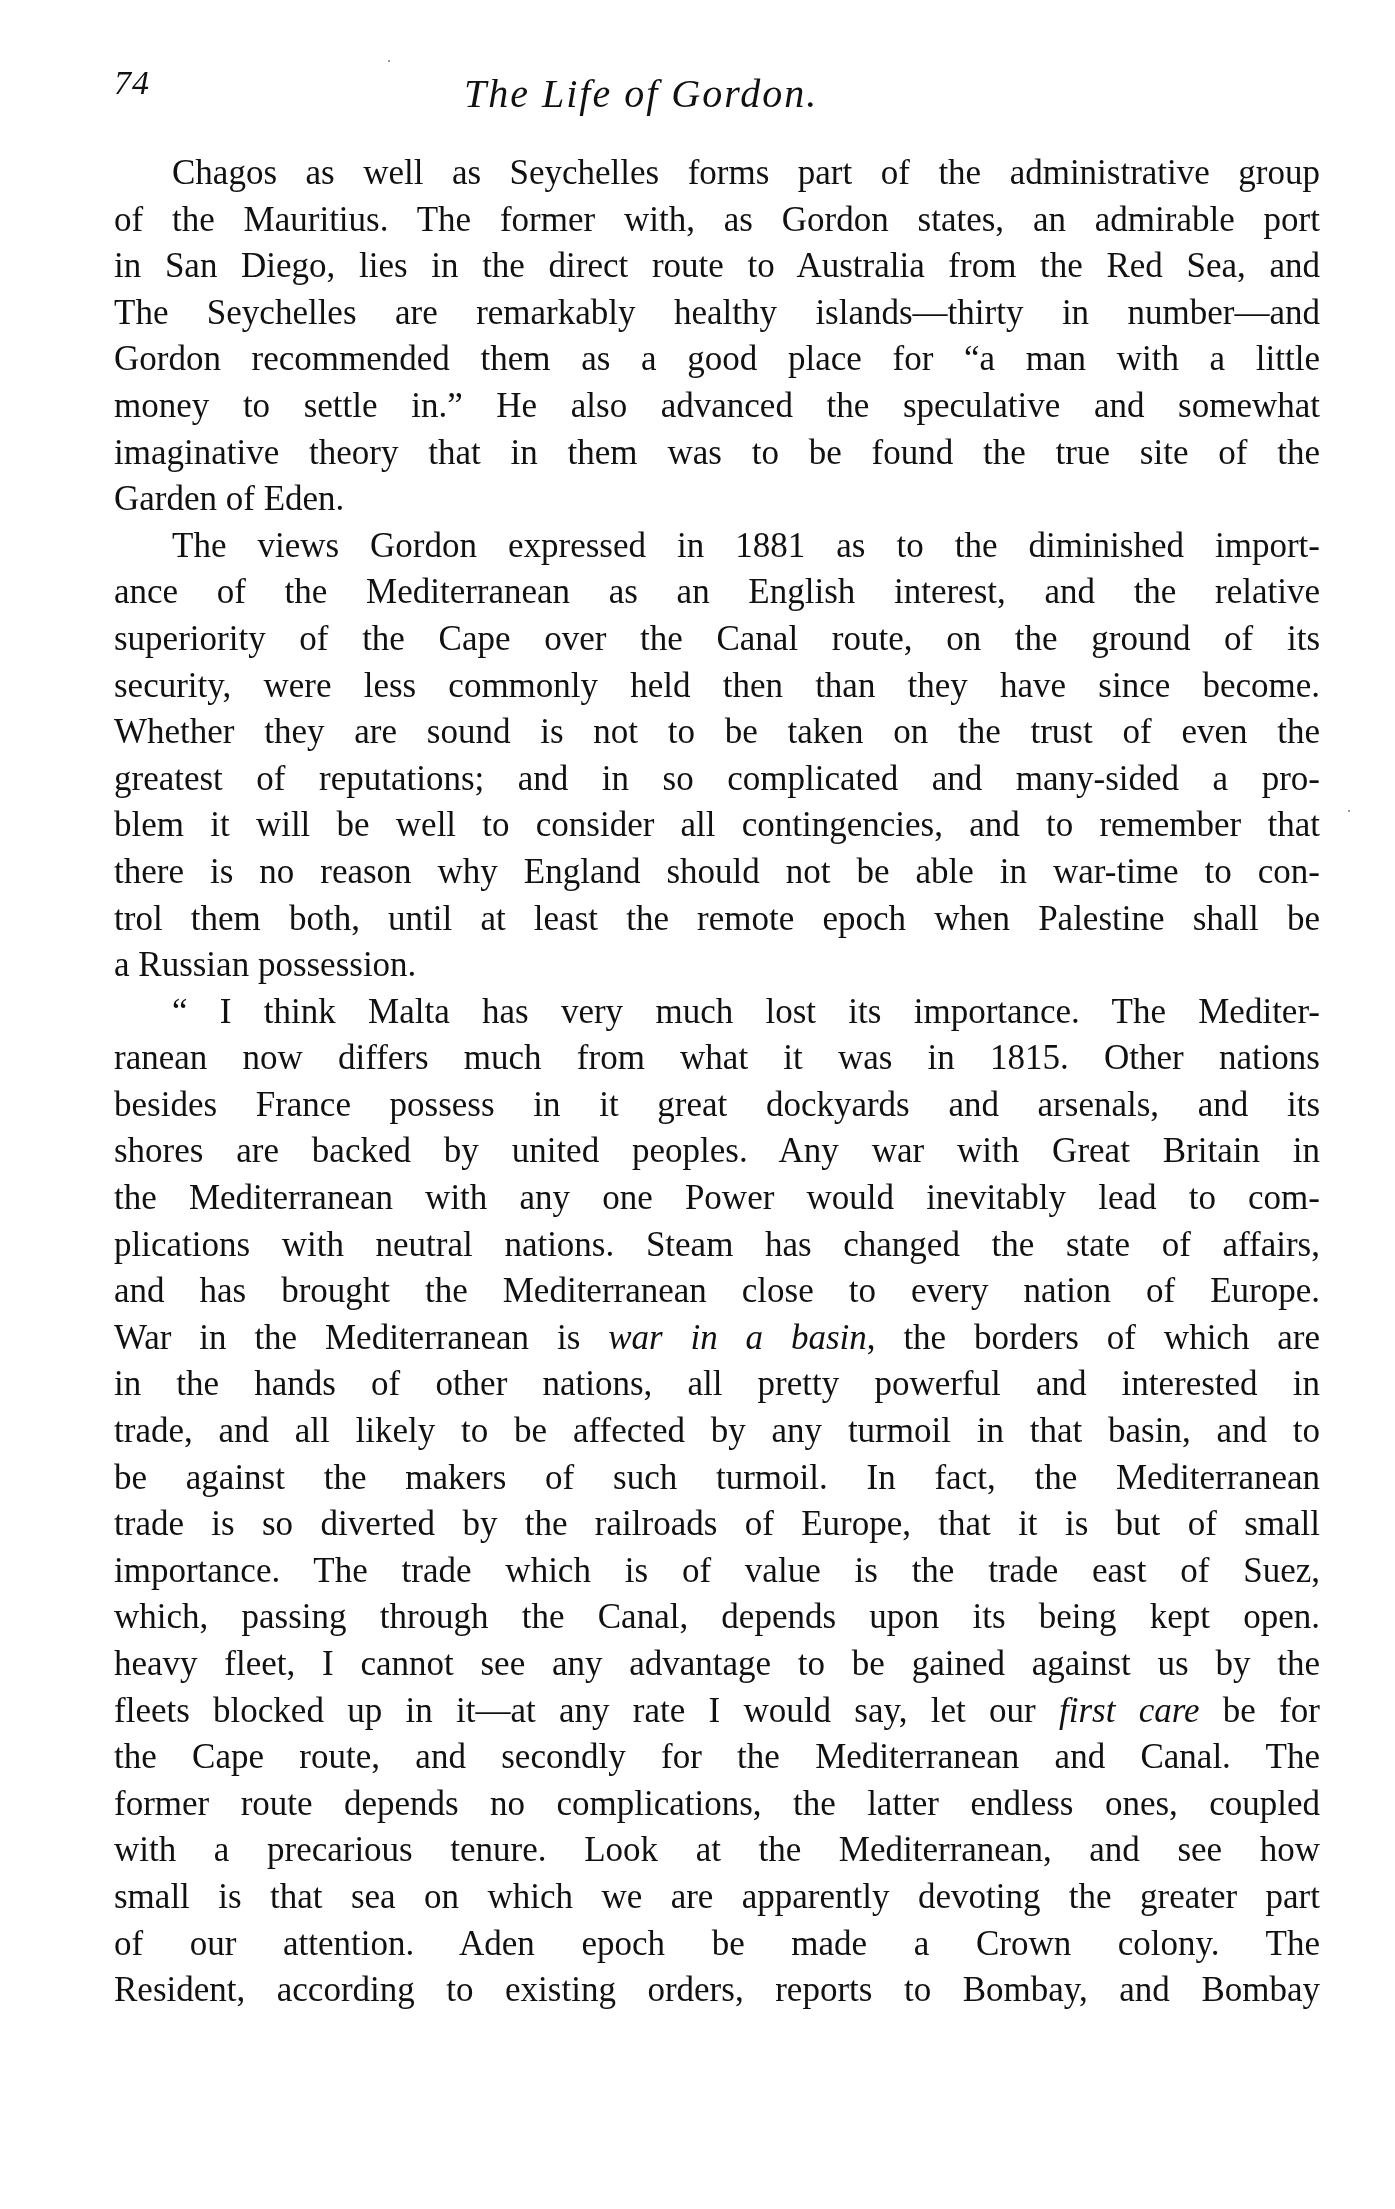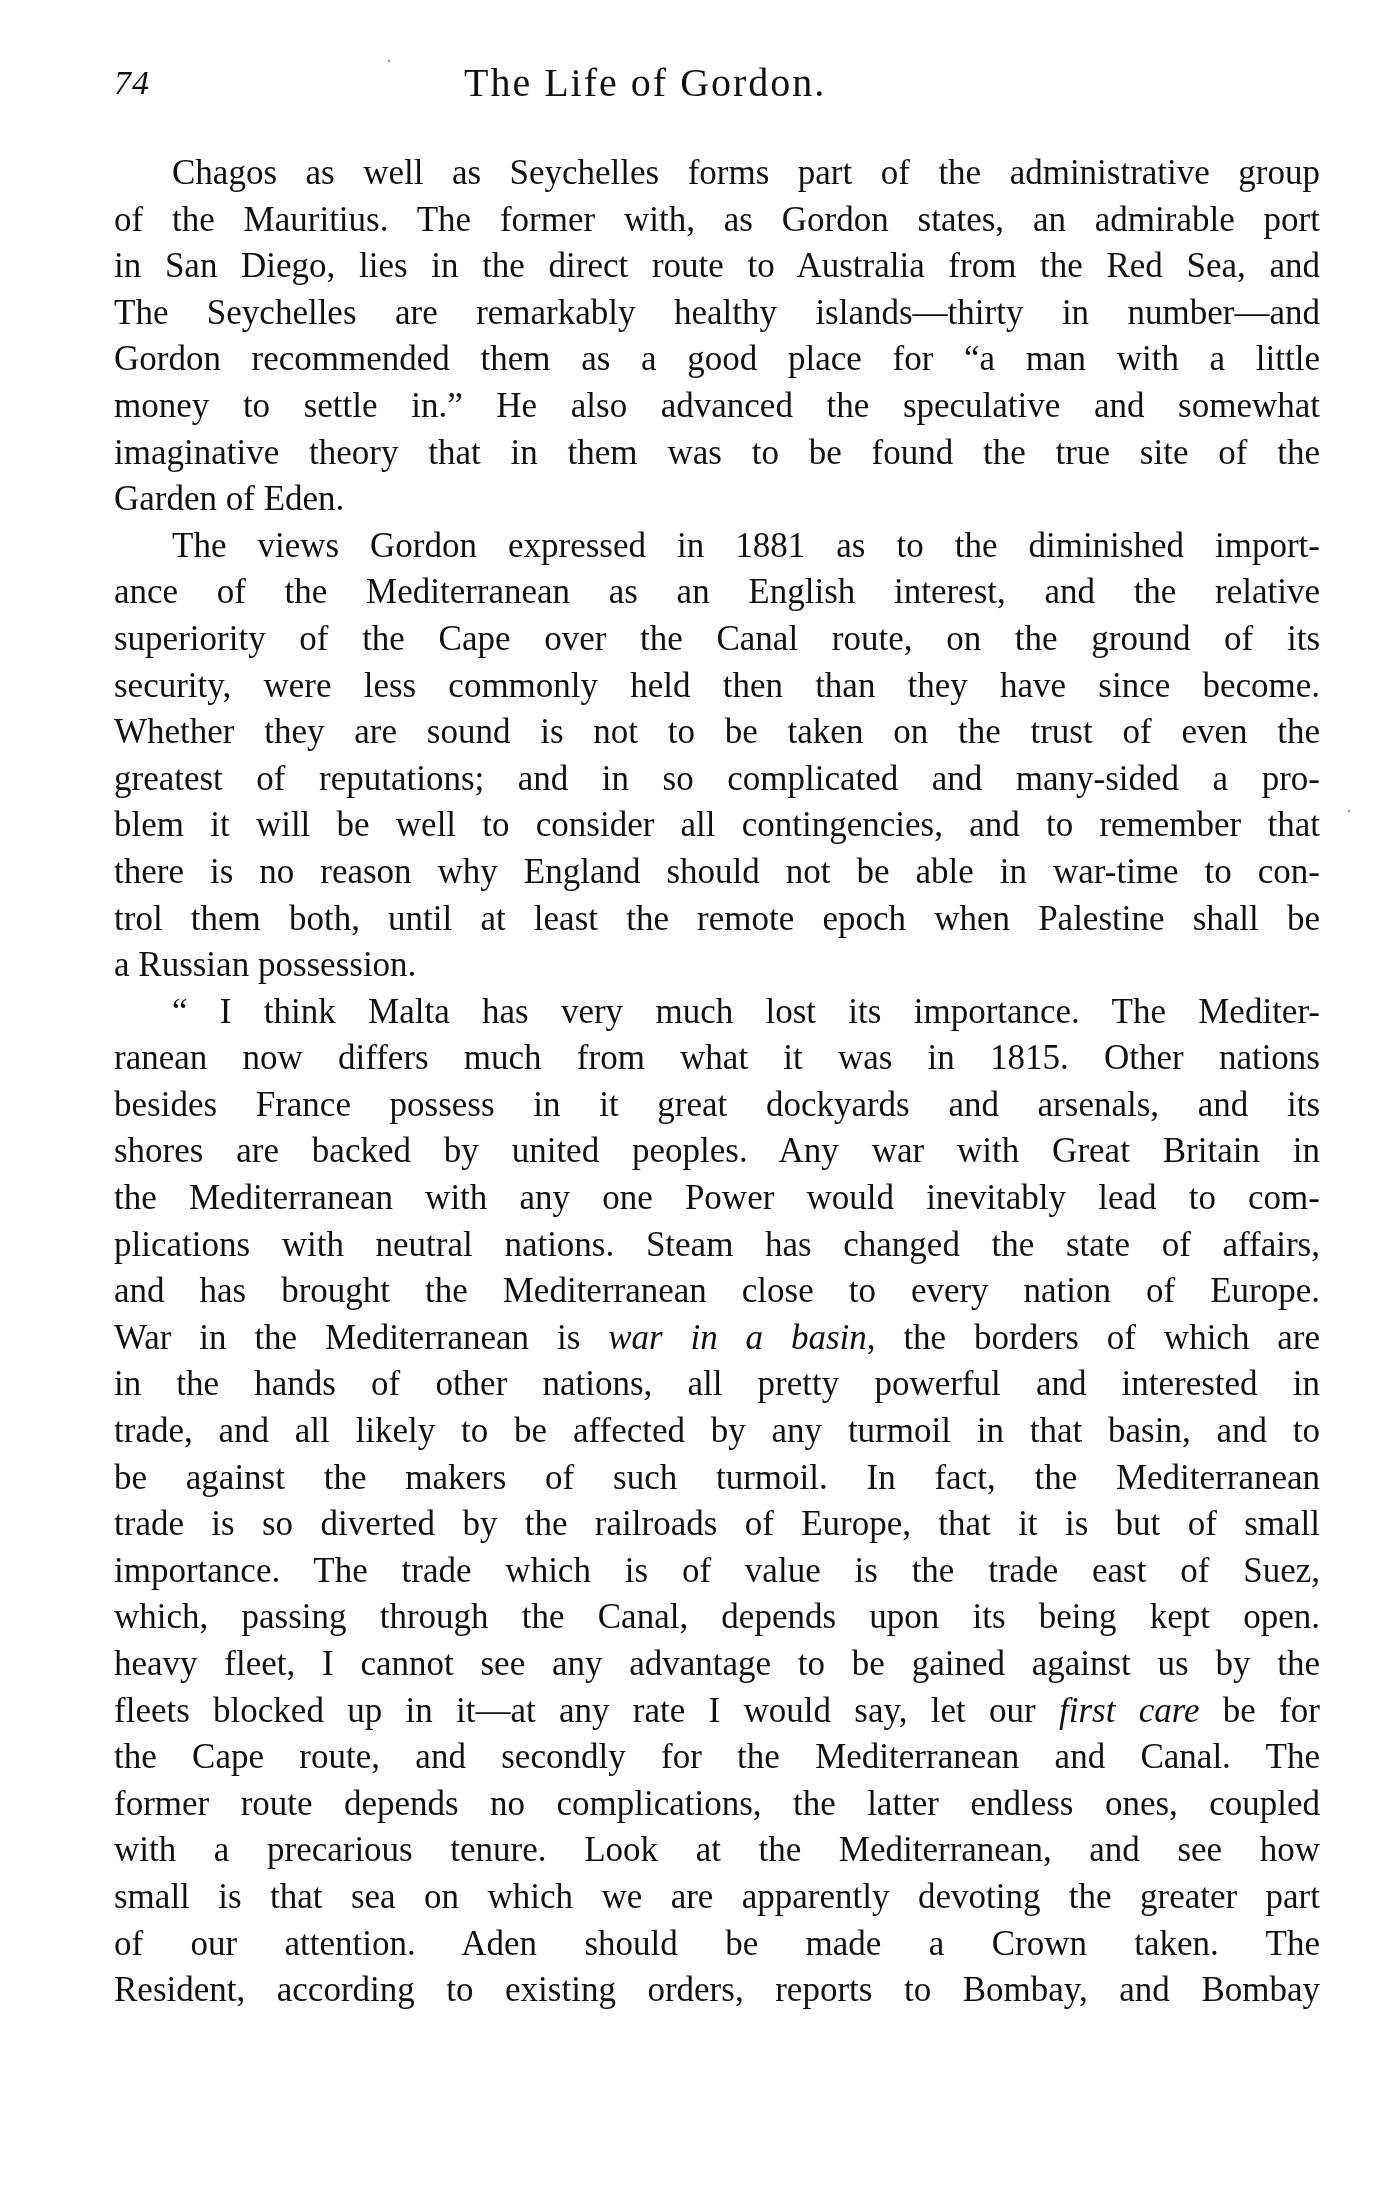--- a/index.html
+++ b/index.html
@@ -36,23 +36,24 @@
       left: 0;
       top: 0;
       font-size: 34px;
       line-height: 50px;
       font-style: italic;
       letter-spacing: 1px;
     }
     .running-title {
       position: absolute;
       left: 350px;
-      top: 0;
+      top: 11px;
       font-size: 40px;
       line-height: 50px;
+      font-style: italic;
       letter-spacing: 2px;
     }
     .body-text {
       position: absolute;
       left: 86px;
       top: 150px;
       width: 1206px;
       font-size: 35px;
       line-height: 46.6px;
     }
@@ -126,21 +127,21 @@
         <span class="line"><span class="seg">be against the makers of such turmoil.  In fact, the Mediterranean</span></span>
         <span class="line"><span class="seg">trade is so diverted by the railroads of Europe, that it is but of small</span></span>
         <span class="line"><span class="seg">importance.  The trade which is of value is the trade east of Suez,</span></span>
         <span class="line"><span class="seg">which, passing through the Canal, depends upon its being kept open.</span></span>
         <span class="line"><span class="seg">heavy fleet, I cannot see any advantage to be gained against us by the</span></span>
         <span class="line"><span class="seg">fleets blocked up in it—at any rate I would say, let our </span><span class="seg italic">first care</span><span class="seg"> be for</span></span>
         <span class="line"><span class="seg">the Cape route, and secondly for the Mediterranean and Canal.  The</span></span>
         <span class="line"><span class="seg">former route depends no complications, the latter endless ones, coupled</span></span>
         <span class="line"><span class="seg">with a precarious tenure.  Look at the Mediterranean, and see how</span></span>
         <span class="line"><span class="seg">small is that sea on which we are apparently devoting the greater part</span></span>
-        <span class="line"><span class="seg">of our attention.  Aden should be made a Crown taken.  The</span></span>
+        <span class="line"><span class="seg">of our attention.  Aden epoch be made a Crown colony.  The</span></span>
         <span class="line"><span class="seg">Resident, according to existing orders, reports to Bombay, and Bombay</span></span>
       </div>
     </div>
 
   <span class="speck" style="left:360px;top:60px;"></span>
   <span class="speck" style="left:1378px;top:138px;"></span>
   <span class="speck" style="left:1320px;top:810px;"></span>
 </div>
 
 </body></html>

